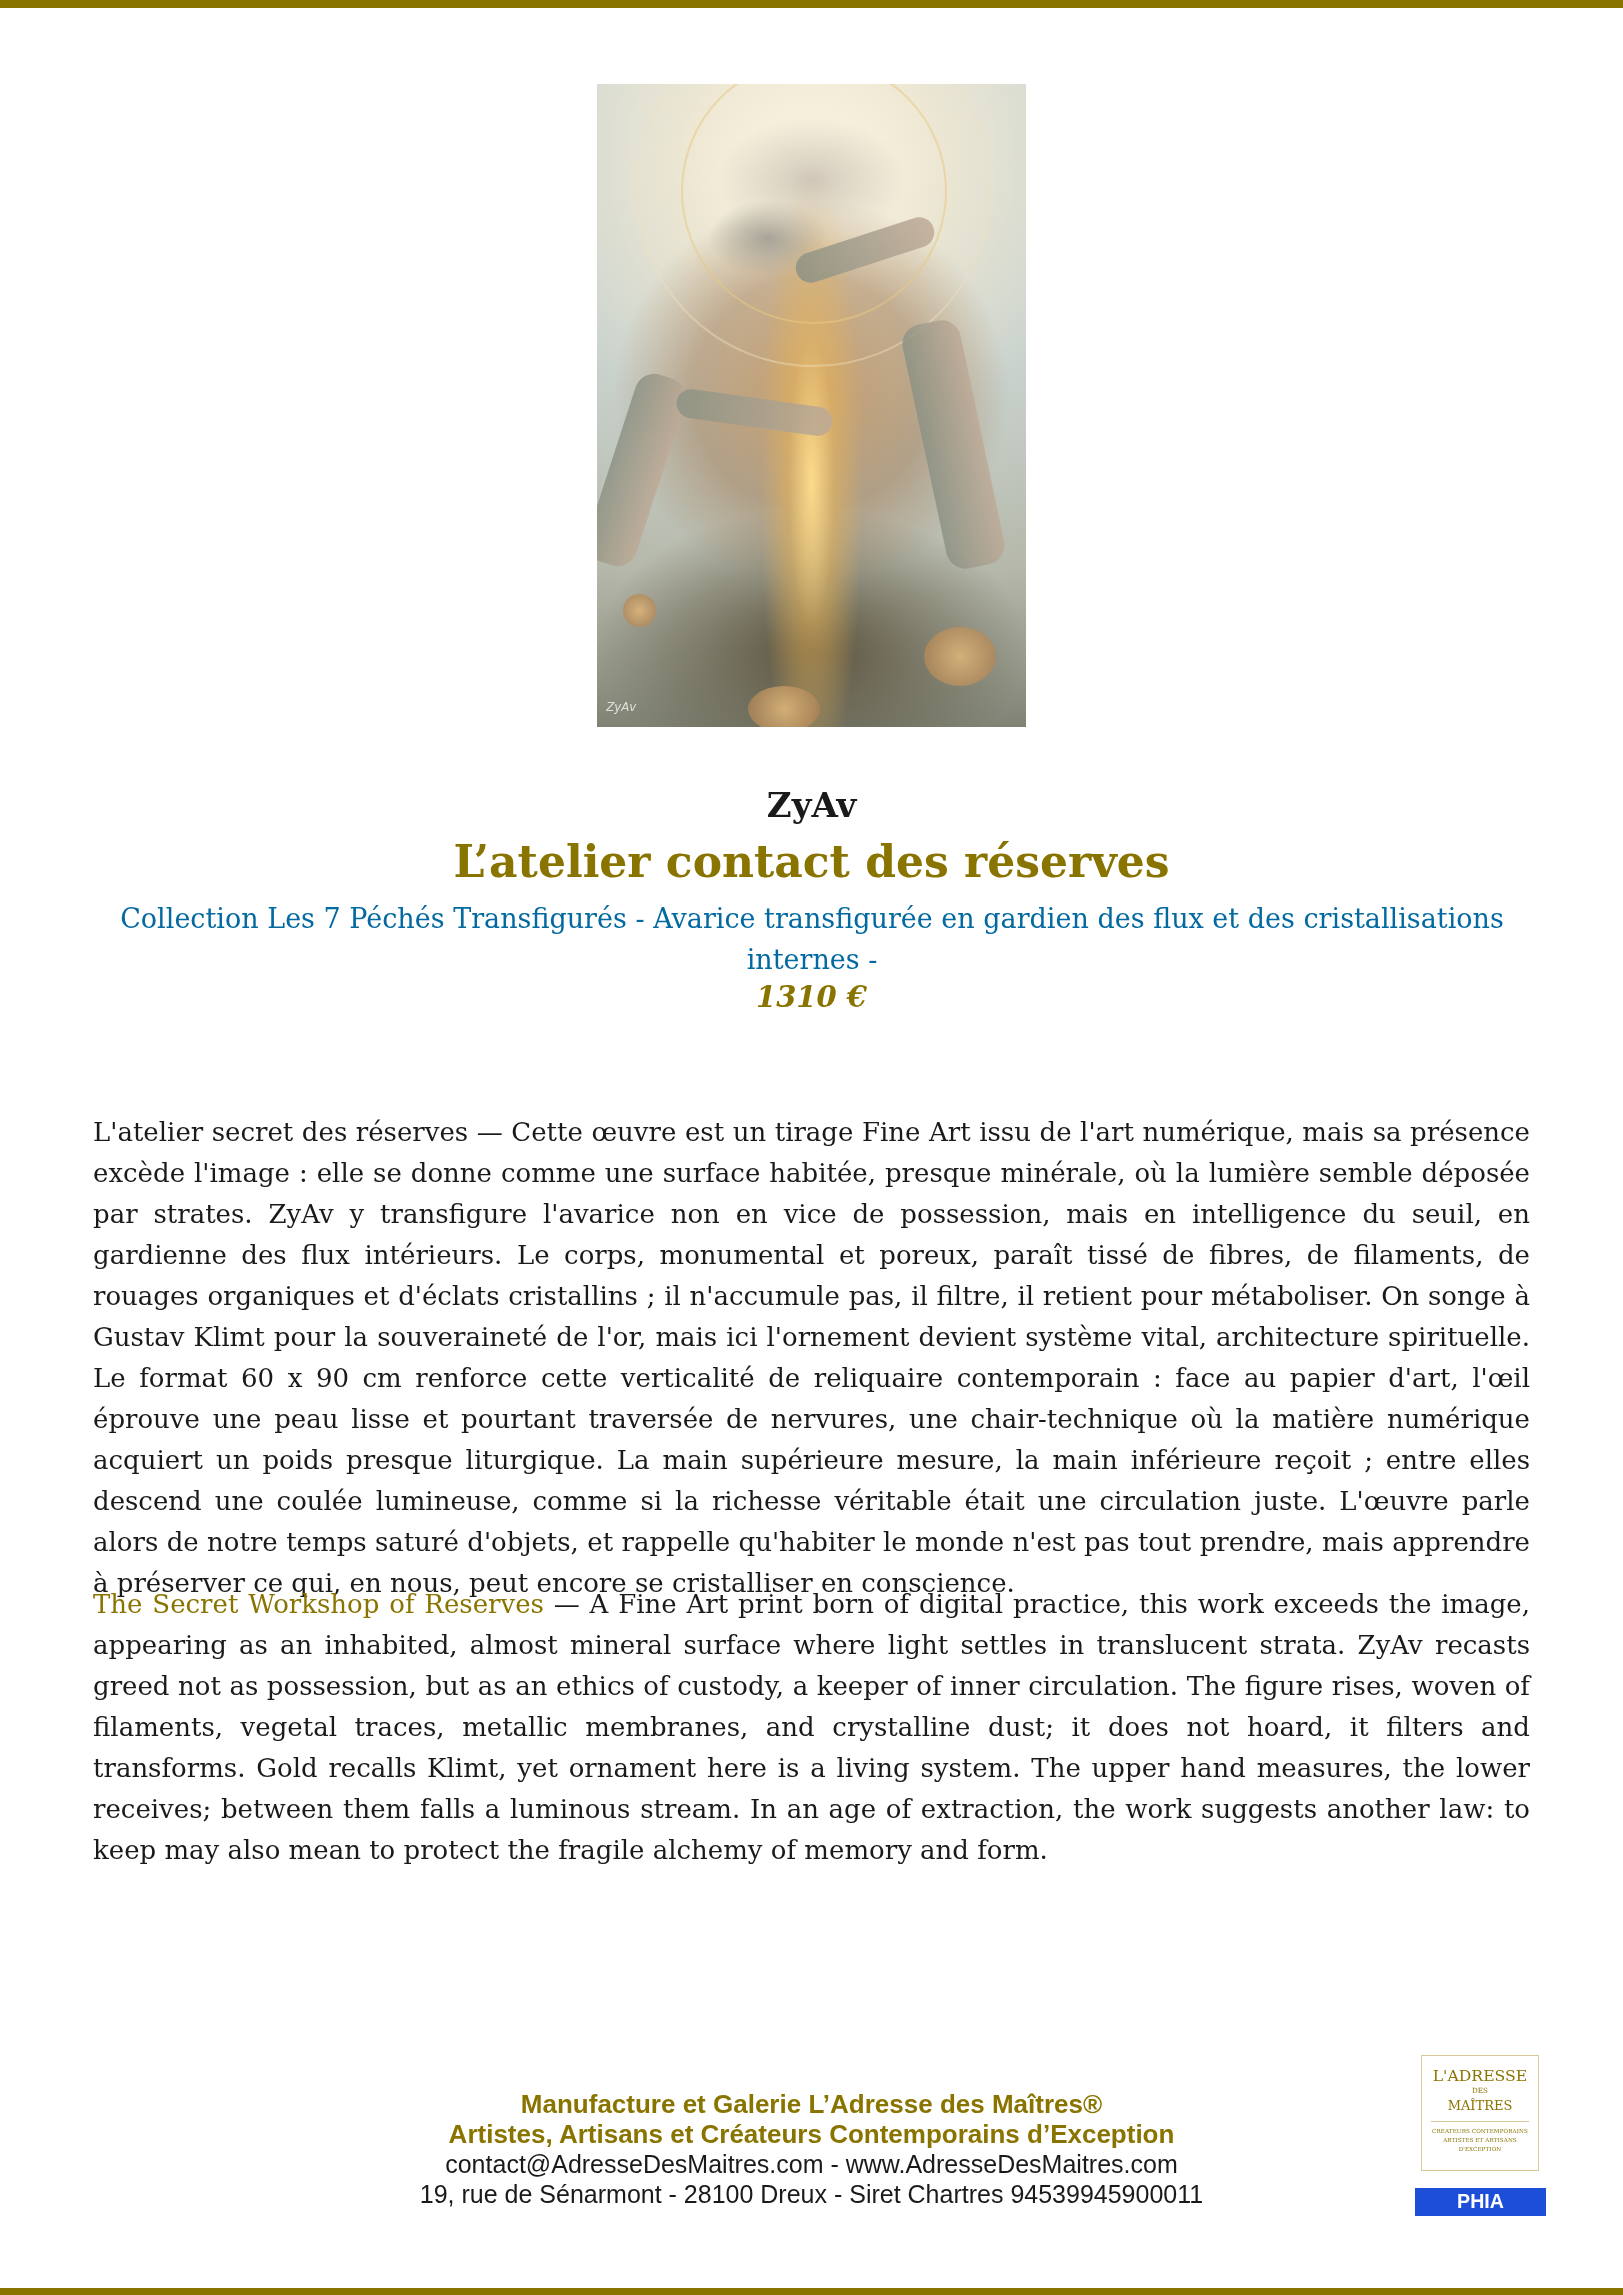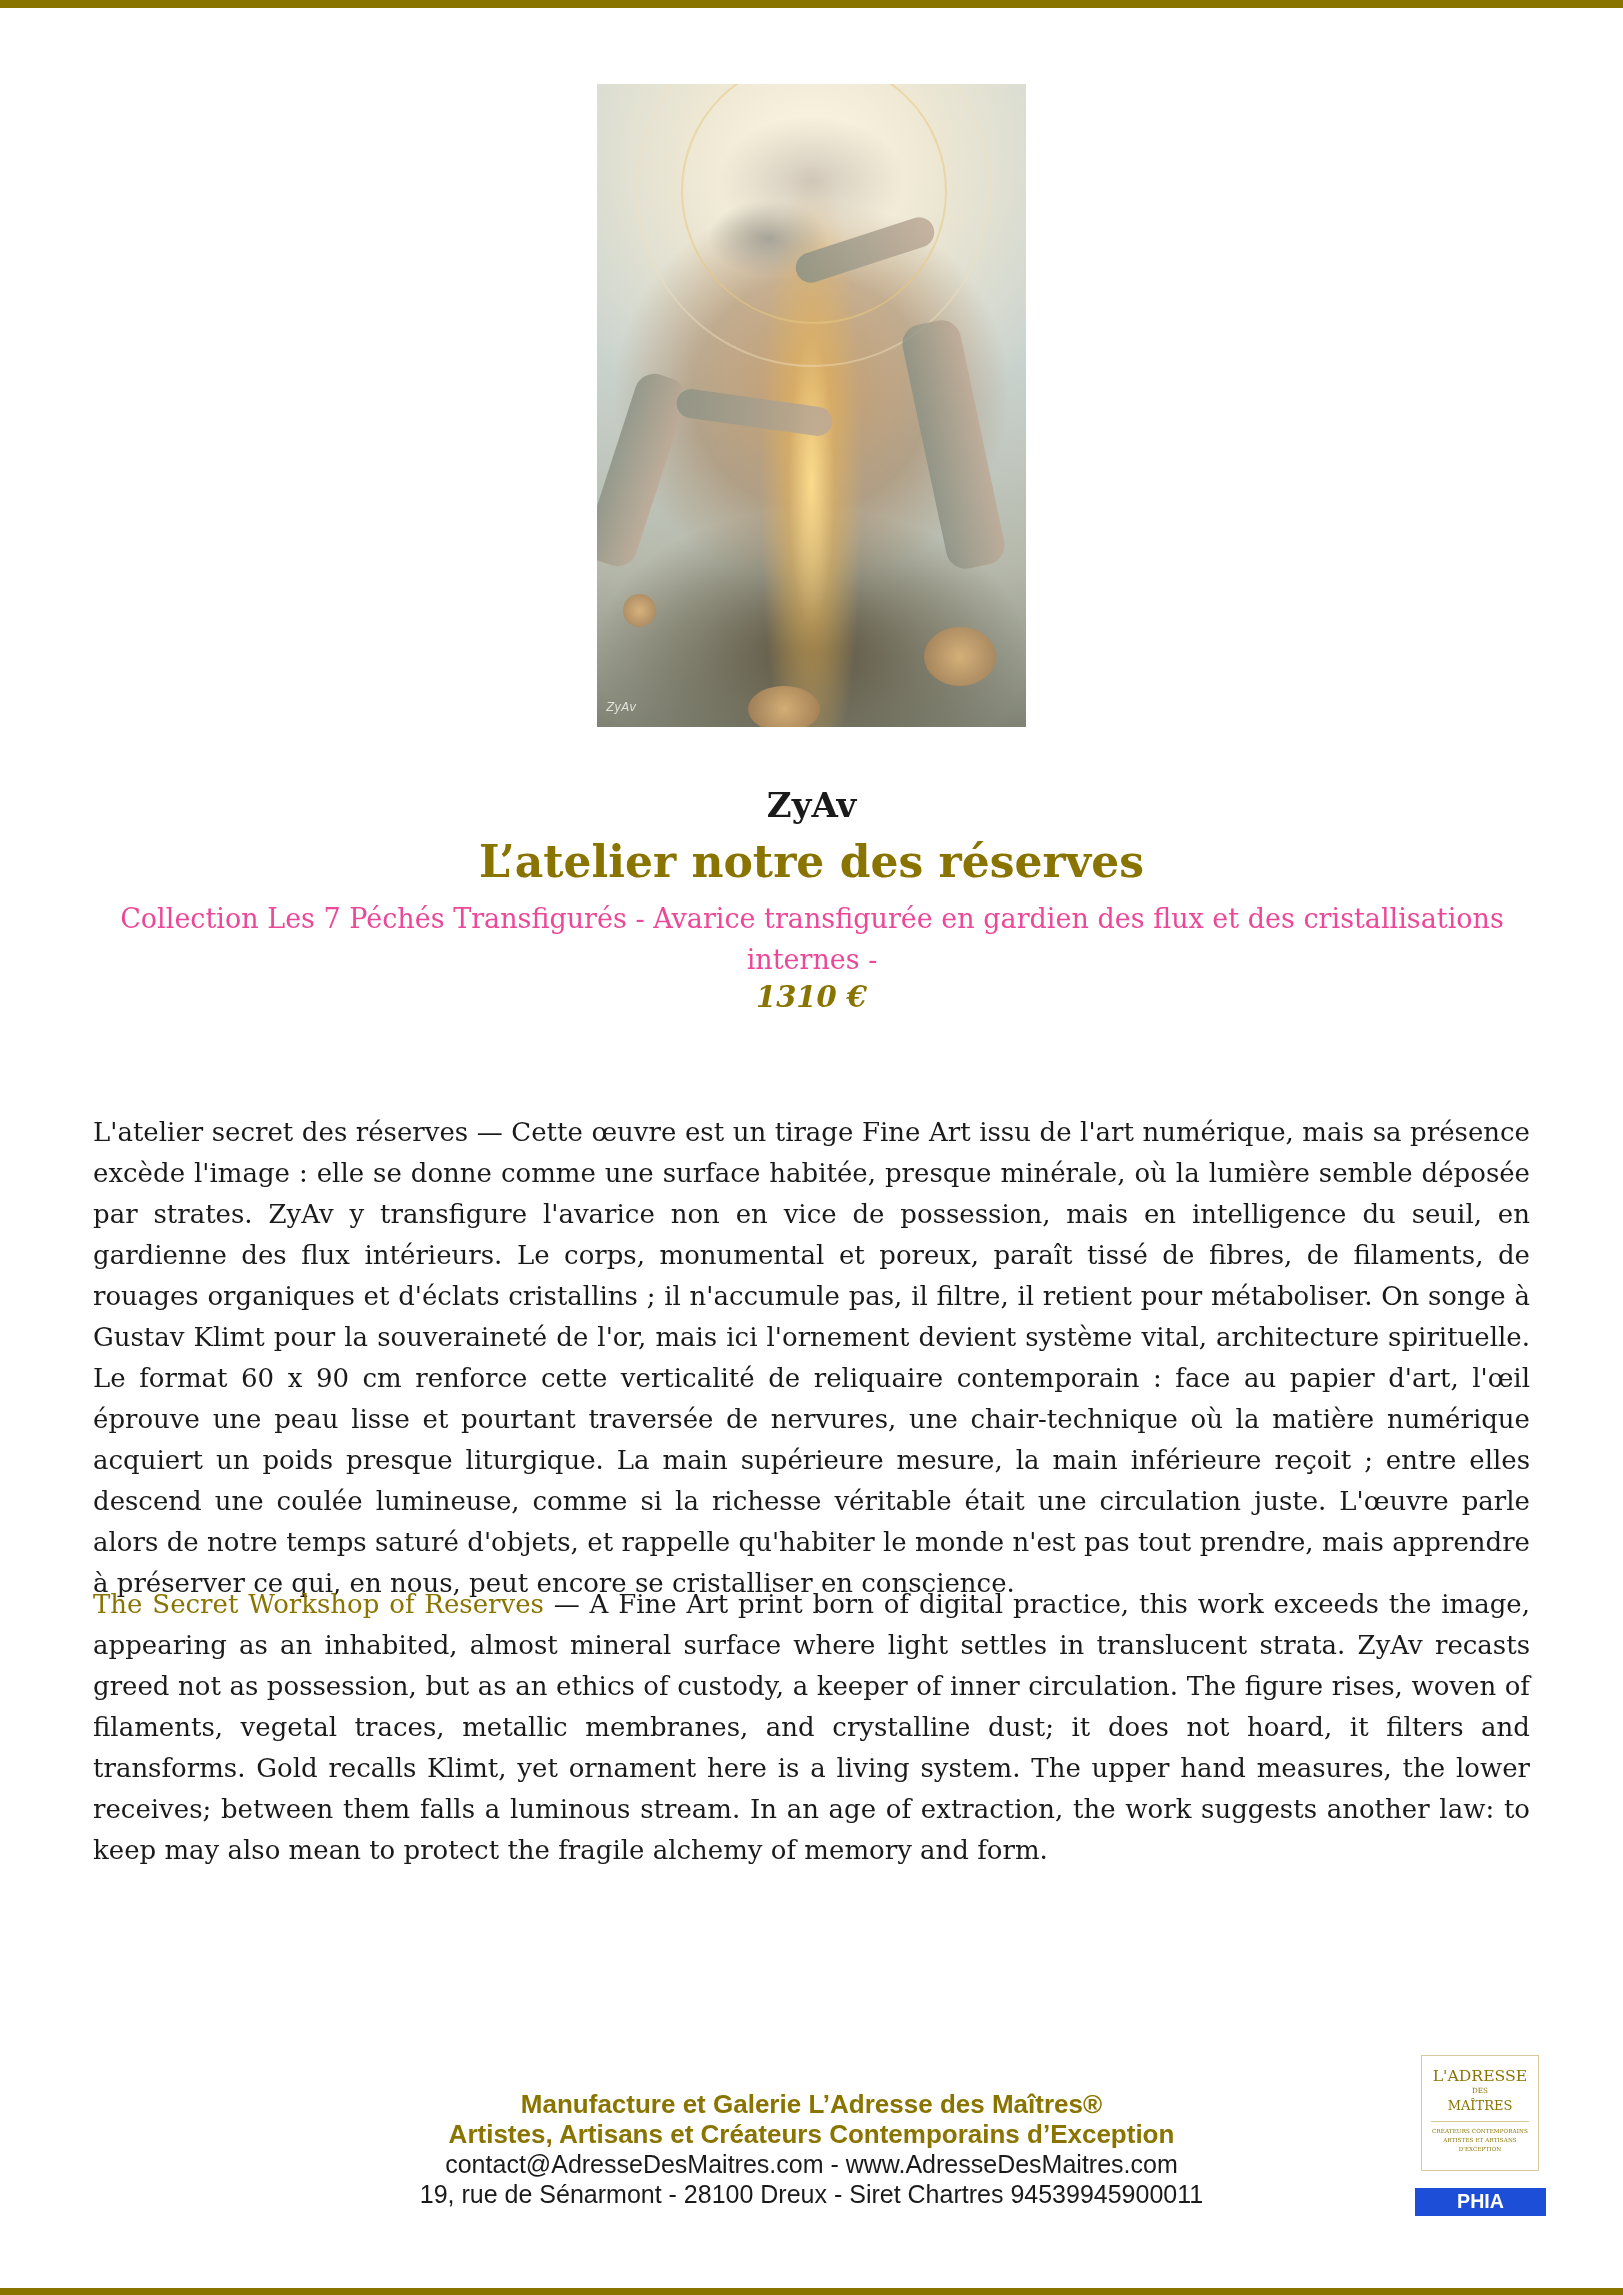--- a/index.html
+++ b/index.html
@@ -91,21 +91,21 @@
     }
     .subtitle {
       position: absolute;
       top: 898px;
       left: 92px;
       width: 1440px;
       text-align: center;
       font-family: "DejaVu Serif", serif;
       font-size: 27px;
       line-height: 41px;
-      color: #ec4899;
+      color: #0369a1;
     }
     .price {
       position: absolute;
       top: 978px;
       left: 0;
       width: 1623px;
       text-align: center;
       font-family: "DejaVu Serif", serif;
       font-weight: bold;
       font-size: 29px;
@@ -204,21 +204,21 @@
   <div class="arm" style="left:327px;top:236px;width:59px;height:249px;transform:rotate(-12deg);"></div>
   <div class="arm" style="left:196px;top:151px;width:144px;height:30px;transform:rotate(-18deg);"></div>
   <div class="arm" style="left:79px;top:314px;width:157px;height:29px;transform:rotate(8deg);"></div>
   <div class="disc" style="left:327px;top:543px;width:72px;height:59px;"></div>
   <div class="disc" style="left:151px;top:602px;width:72px;height:46px;"></div>
   <div class="disc" style="left:26px;top:510px;width:33px;height:33px;"></div>
   <span class="signature">ZyAv</span>
 </div>
 
 <div class="artist">ZyAv</div>
-<div class="title">L’atelier notre des réserves</div>
+<div class="title">L’atelier contact des réserves</div>
 <div class="subtitle">
   <div>Collection Les 7 Péchés Transfigurés - Avarice transfigurée en gardien des flux et des cristallisations internes -</div>
 </div>
 <div class="price">1310 €</div>
 
 <p class="body-text fr">L'atelier secret des réserves — Cette œuvre est un tirage Fine Art issu de l'art numérique, mais sa présence excède l'image : elle se donne comme une surface habitée, presque minérale, où la lumière semble déposée par strates. ZyAv y transfigure l'avarice non en vice de possession, mais en intelligence du seuil, en gardienne des flux intérieurs. Le corps, monumental et poreux, paraît tissé de fibres, de filaments, de rouages organiques et d'éclats cristallins ; il n'accumule pas, il filtre, il retient pour métaboliser. On songe à Gustav Klimt pour la souveraineté de l'or, mais ici l'ornement devient système vital, architecture spirituelle. Le format 60 x 90 cm renforce cette verticalité de reliquaire contemporain : face au papier d'art, l'œil éprouve une peau lisse et pourtant traversée de nervures, une chair-technique où la matière numérique acquiert un poids presque liturgique. La main supérieure mesure, la main inférieure reçoit ; entre elles descend une coulée lumineuse, comme si la richesse véritable était une circulation juste. L'œuvre parle alors de notre temps saturé d'objets, et rappelle qu'habiter le monde n'est pas tout prendre, mais apprendre à préserver ce qui, en nous, peut encore se cristalliser en conscience.</p>
 <p class="body-text en"><span class="accent">The Secret Workshop of Reserves</span><span> — A Fine Art print born of digital practice, this work exceeds the image, appearing as an inhabited, almost mineral surface where light settles in translucent strata. ZyAv recasts greed not as possession, but as an ethics of custody, a keeper of inner circulation. The figure rises, woven of filaments, vegetal traces, metallic membranes, and crystalline dust; it does not hoard, it filters and transforms. Gold recalls Klimt, yet ornament here is a living system. The upper hand measures, the lower receives; between them falls a luminous stream. In an age of extraction, the work suggests another law: to keep may also mean to protect the fragile alchemy of memory and form.</span></p>
 
 <div class="footer">
   <div class="line gold">Manufacture et Galerie L’Adresse des Maîtres®</div>

